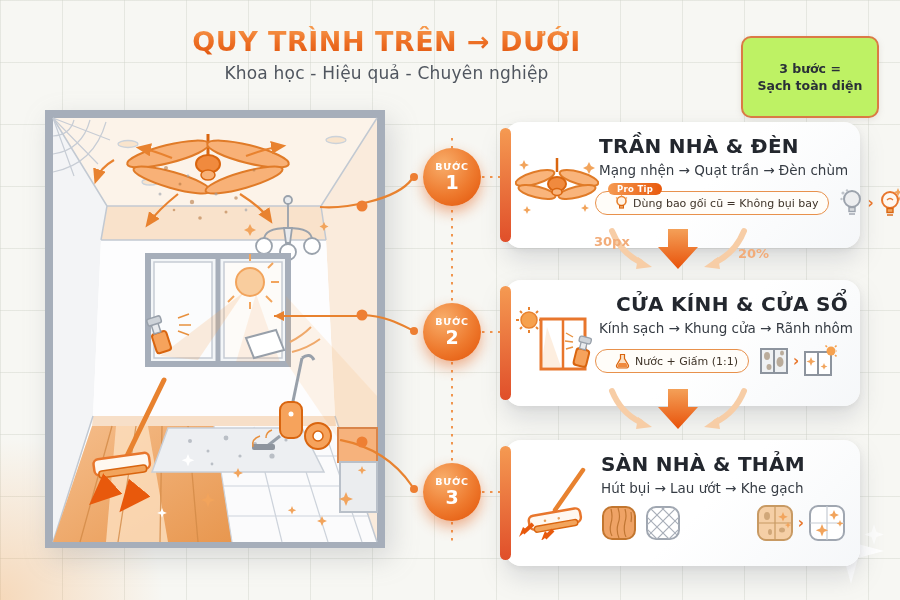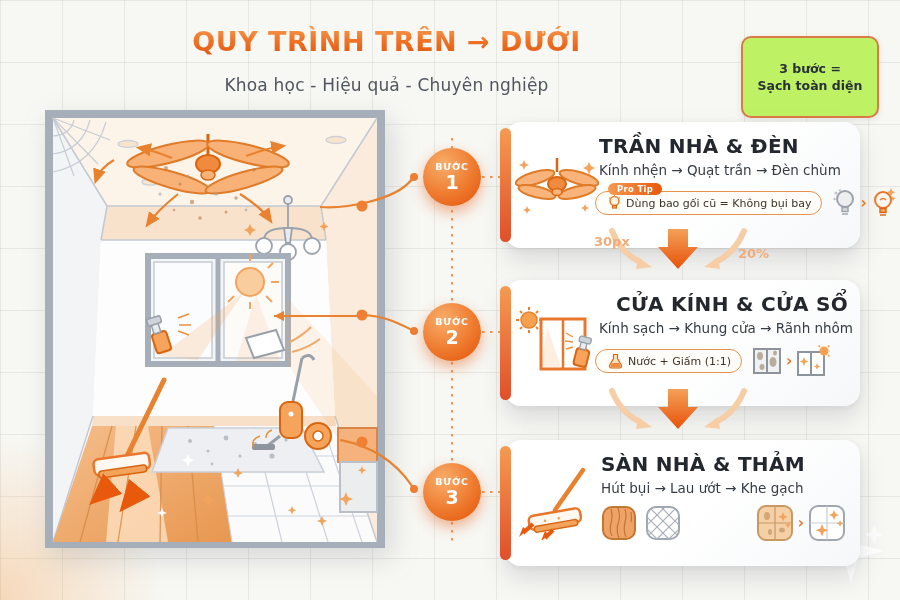--- a/index.html
+++ b/index.html
@@ -14,21 +14,21 @@
   }
   .glow-bl{position:absolute;left:0;bottom:0;width:220px;height:160px;z-index:0;
     background:radial-gradient(circle at 0% 100%, rgba(243,146,55,.30), transparent 60%);}
   
   .hdr{position:absolute;top:26px;left:0;width:747px;text-align:center;z-index:3;padding-left:26px;box-sizing:border-box;}
   .title{
     display:inline-block;font-weight:bold;font-size:27px;letter-spacing:.5px;
     background:linear-gradient(180deg,#F79B4E 0%,#EE7227 48%,#E1560E 100%);
     -webkit-background-clip:text;background-clip:text;color:transparent;
   }
-  .subtitle{margin-top:18px;font-size:17px;color:#50565F;letter-spacing:.2px;}
+  .subtitle{margin-top:6px;font-size:17px;color:#50565F;letter-spacing:.2px;}
   .hdr-badge{
     position:absolute;left:741px;top:36px;width:130px;min-height:40px;z-index:3;
     background:#bef264;border:2px solid #DB7A45;border-radius:10px;
     display:flex;flex-direction:column;align-items:center;justify-content:center;
     padding:19px 2px;font-size:12.5px;font-weight:bold;color:#2A3038;line-height:1.4;
     box-shadow:0 2px 6px rgba(150,140,130,.18);
   }
   
   .step-badge{
     position:absolute;width:58px;height:58px;border-radius:50%;z-index:6;
@@ -50,21 +50,21 @@
   }
   .card-inner{display:flex;height:100%;padding:8px 12px 8px 10px;box-sizing:border-box;}
   .card-icon{flex:0 0 84px;display:flex;align-items:center;justify-content:center;}
   .card-body{flex:1;min-width:0;}
   .card-title{font-size:20px;font-weight:bold;color:#23272E;letter-spacing:.3px;margin-top:4px;white-space:nowrap;}
   .card-sub{font-size:13.5px;color:#363C44;margin-top:4px;white-space:nowrap;}
   .tip-row{display:flex;align-items:center;margin-top:9px;margin-left:-4px;}
   .pill{
     position:relative;display:inline-flex;align-items:center;gap:5px;white-space:nowrap;
     border:1.5px solid #E8914C;border-radius:999px;background:#FFFDF9;
-    padding:3px 10px 3px 12px;font-size:11px;color:#3E3328;
+    padding:3px 10px 3px 19px;font-size:11px;color:#3E3328;
   }
   .pill-tab{
     position:absolute;top:-9px;left:12px;border-radius:999px;padding:1px 9px;
     background:linear-gradient(90deg,#F59A52,#E8590C);color:#fff;font-size:8.5px;font-weight:bold;letter-spacing:.3px;
   }
   .ba-group{display:flex;align-items:center;gap:4px;margin-left:10px;}
   .cmp{color:#E8762C;font-weight:bold;font-size:15px;line-height:1;}
   .swatch-row{display:flex;align-items:center;gap:8px;margin-top:8px;padding-right:2px;}
   .swatch-spacer{flex:1;}
   .ann-label{position:absolute;z-index:4;font-size:13px;font-weight:bold;color:#F2AC79;}
@@ -339,21 +339,21 @@
         <g fill="#F2A45C">
           <path d="M9,6 l1.5,3.5 3.5,1.5 -3.5,1.5 -1.5,3.5 -1.5,-3.5 -3.5,-1.5 3.5,-1.5 z"></path>
           <path d="M74,8 l2,4 4,2 -4,2 -2,4 -2,-4 -4,-2 4,-2 z"></path>
           <path d="M12,52 l1.2,2.8 2.8,1.2 -2.8,1.2 -1.2,2.8 -1.2,-2.8 -2.8,-1.2 2.8,-1.2 z"></path>
           <path d="M70,50 l1.2,2.8 2.8,1.2 -2.8,1.2 -1.2,2.8 -1.2,-2.8 -2.8,-1.2 2.8,-1.2 z"></path>
         </g>
       </svg>
     </div>
     <div class="card-body">
       <div class="card-title">TRẦN NHÀ &amp; ĐÈN</div>
-      <div class="card-sub">Kính nhện → Quạt trần → Đèn chùm</div>
+      <div class="card-sub">Mạng nhện → Quạt trần → Đèn chùm</div>
       <div class="tip-row">
         <div class="pill">
           <span class="pill-tab">Pro Tip</span>
           <svg width="13" height="16" viewBox="0 0 13 16">
             <circle cx="6.5" cy="6" r="4.5" fill="#FFF4E6" stroke="#E8822F" stroke-width="1.6"></circle>
             <rect x="4.5" y="10.5" width="4" height="2.6" fill="#F2A45C" stroke="#D9650F" stroke-width="1"></rect>
             <g stroke="#F2A45C" stroke-width="1.2">
                 <line x1="6.5" y1="0" x2="6.5" y2="1.5"></line>
                 <line x1="1" y1="2.5" x2="2.2" y2="3.5"></line>
                 <line x1="12" y1="2.5" x2="10.8" y2="3.5"></line>

